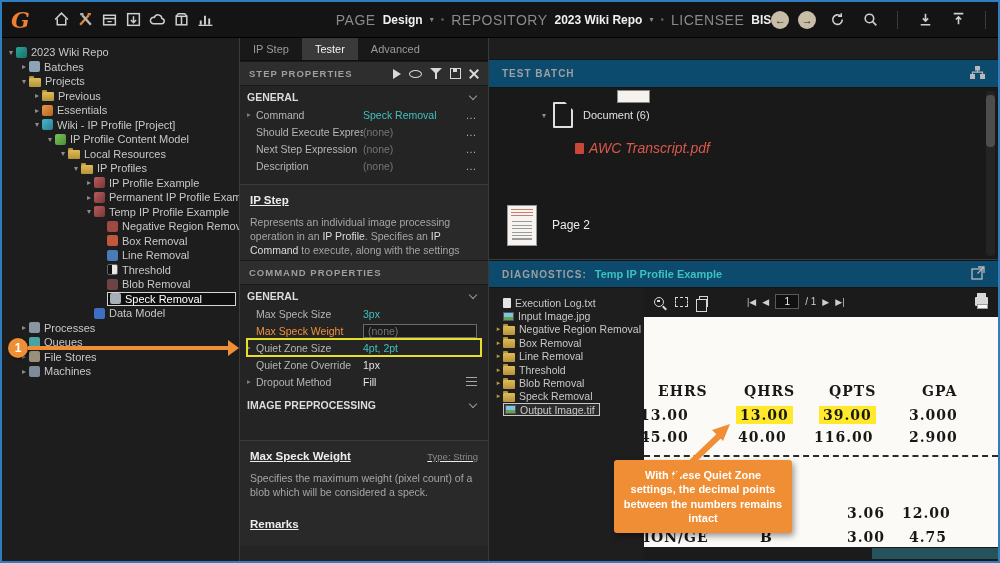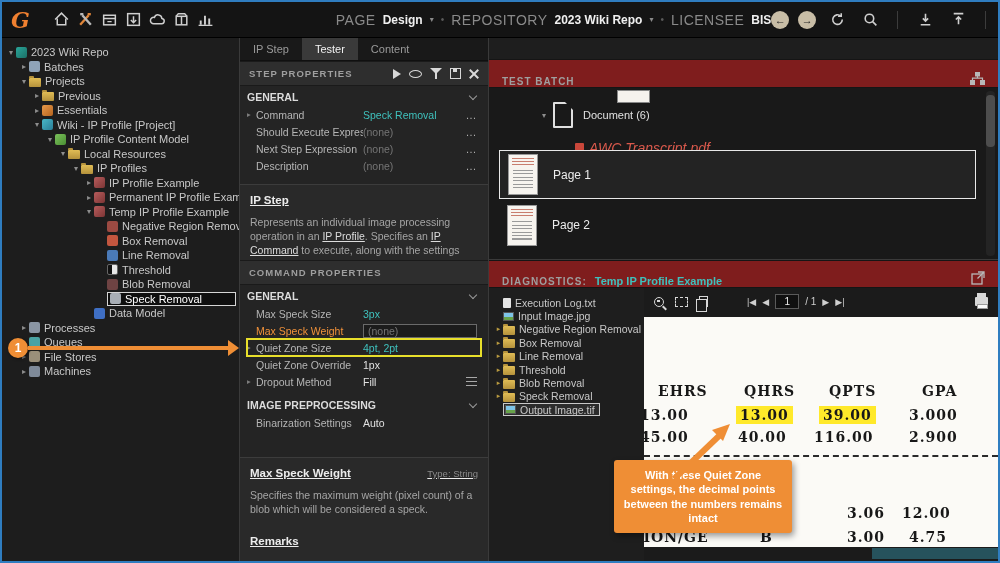--- a/index.html
+++ b/index.html
@@ -67,39 +67,39 @@
   .pvalue.dim{color:#757575}
   .pmore{margin-left:auto;margin-right:2px;color:#b0b0b0;background:none;border:none;font-size:11px;width:16px;text-align:center;cursor:default}
   .vbox{flex:1;margin-right:4px;border:1px solid #6a6a6a;background:#1c1c1c;padding:0 4px;height:14px;line-height:13px;color:#757575}
   .row-hl{outline:2px solid #e8df2b;outline-offset:-1px}
   .menu-ic{width:11px;height:9px;border-top:1.5px solid #a8a8a8;border-bottom:1.5px solid #a8a8a8;position:relative;margin-left:auto;margin-right:4px}
   .menu-ic::before{content:"";position:absolute;left:0;right:0;top:2.5px;height:1.5px;background:#a8a8a8}
   .helpbox{margin-top:8px;border-top:1px solid #3c3c3c;background:#292929;padding:8px 10px;font-size:10.5px;color:#a5a5a5;line-height:1.35}
   .helpbox.h1{height:76px;overflow:hidden}
   .helpbox h3{font-size:11.5px;color:#ececec;text-decoration:underline;font-weight:bold;margin-bottom:6px;display:flex;align-items:baseline}
   .helpbox .type{margin-left:auto;color:#8a8a8a;font-size:9.5px;font-weight:normal;text-decoration:none}
-  .helplink{color:#dcdcdc;text-decoration:underline}
+  .helplink{color:#dcdcdc;}
   .remarks-h{margin-top:18px}
   
   .play-ic{width:0;height:0;border-left:8px solid #d8d8d8;border-top:5px solid transparent;border-bottom:5px solid transparent}
   .watch-ic{width:13px;height:8px;border:1.5px solid #d8d8d8;border-radius:50%}
   .filter-ic{position:relative;width:12px;height:11px}
   .filter-ic::before{content:"";position:absolute;top:0;left:0;border-left:6px solid transparent;border-right:6px solid transparent;border-top:6px solid #d8d8d8}
   .filter-ic::after{content:"";position:absolute;top:5px;left:5px;width:2px;height:6px;background:#d8d8d8}
   .save-ic{width:11px;height:11px;border:1.5px solid #d8d8d8;position:relative}
   .save-ic::before{content:"";position:absolute;top:0;left:2px;width:4px;height:3px;background:#d8d8d8}
   .close-ic{position:relative;width:10px;height:10px}
   .close-ic::before,.close-ic::after{content:"";position:absolute;left:4px;top:-1px;width:2px;height:12px;background:#d8d8d8}
   .close-ic::before{transform:rotate(45deg)}
   .close-ic::after{transform:rotate(-45deg)}
 
   
   .rightcol{position:absolute;left:487px;right:0;top:36px;bottom:0;background:#1e1e1e}
   .testbatch{position:absolute;left:0;right:0;top:0;height:222px;border-bottom:1px solid #3a3a3a}
-  .panel-head{position:absolute;left:0;right:0;height:29px;background:#7f1d1d;display:flex;align-items:flex-end;padding:0 13px;color:#9f9f9f;font-size:10px;font-weight:bold;letter-spacing:1px;border-top:1px solid #151515;border-bottom:1px solid #151515}
+  .panel-head{position:absolute;left:0;right:0;height:29px;background:#0c4a6e;display:flex;align-items:center;padding:0 13px;color:#9f9f9f;font-size:10px;font-weight:bold;letter-spacing:1px;border-top:1px solid #151515;border-bottom:1px solid #151515}
   .tb-head{top:21px}
   .tb-body{position:absolute;left:0;right:0;top:50px;bottom:0;background:#191919;overflow:hidden}
   .sliver{position:absolute;left:128px;top:2px;width:33px;height:13px;background:#f5f2ee;border:1px solid #888}
   .doc-row{position:absolute;left:50px;top:14px;display:flex;align-items:center;color:#e0e0e0;font-size:11px}
   .docpage{width:20px;height:26px;border:2px solid #dfdfdf;border-radius:1px;position:relative;margin-left:4px;background:#191919}
   .docpage::before{content:"";position:absolute;top:-2px;right:-2px;border-left:8px solid transparent;border-top:8px solid #191919}
   .doc-label{margin-left:10px}
   .att-row{position:absolute;left:86px;top:52px;display:flex;align-items:center;font-size:14px;font-style:italic;color:#d9594c}
   .pdf-ic{width:9px;height:11px;background:#c9473a;border-radius:1px;margin-right:5px}
   .thumb{width:30px;height:41px;background:#f7f4ef;border:1px solid #999;position:relative;overflow:hidden;flex:none}
@@ -378,21 +378,21 @@
         <span class="exp">▸</span>
         <span class="ic ic-machines"></span>
         <span class="tlabel">Machines</span>
       </div>
   </aside>
 
   <section class="middle">
     <div class="tabs">
       <span class="tab">IP Step</span>
       <span class="tab active">Tester</span>
-      <span class="tab">Content</span>
+      <span class="tab">Advanced</span>
     </div>
 
     <div class="sec-bar">
       <span>STEP PROPERTIES</span>
       <span class="sec-tools">
         <span class="play-ic"></span>
         <span class="watch-ic"></span>
         <span class="filter-ic"></span>
         <span class="save-ic"></span>
         <span class="close-ic"></span>
@@ -487,27 +487,20 @@
             <span class="pexp">▸</span>
             <span class="ltext">Dropout Method</span>
           </span>
         <span class="pvalue">Fill</span>
         <span class="menu-ic"></span>
       </div>
       <div class="gsec" style="margin-top:6px">
           <span>IMAGE PREPROCESSING</span>
           <span class="chev-down"></span>
         </div>
-      <div class="prow">
-        <span class="plabel">
-            <span class="pexp"></span>
-            <span class="ltext">Binarization Settings</span>
-          </span>
-        <span class="pvalue">Auto</span>
-      </div>
     </div>
 
     <div class="helpbox" style="margin-top:24px">
       <h3>
           <span>Max Speck Weight</span>
           <span class="type">Type: String</span>
         </h3>
       <p>Specifies the maximum weight (pixel count) of a blob which will be considered a speck.</p>
       <h3 class="remarks-h">
           <span>Remarks</span>
@@ -530,24 +523,20 @@
       <div class="tb-body">
         <div class="sliver"></div>
         <div class="doc-row">
           <span class="exp">▾</span>
           <span class="docpage"></span>
           <span class="doc-label">Document (6)</span>
         </div>
         <div class="att-row">
           <span class="pdf-ic"></span>
           <span>AWC Transcript.pdf</span>
-        </div>
-        <div class="pagerow selected" style="top:62px;height:49px">
-          <span class="thumb"></span>
-          <span class="plabel2">Page 1</span>
         </div>
         <div class="pagerow" style="top:114px;height:46px">
           <span class="thumb"></span>
           <span class="plabel2">Page 2</span>
         </div>
         <div class="tb-scroll">
             <div class="tb-thumbbar"></div>
           </div>
       </div>
     </div>

